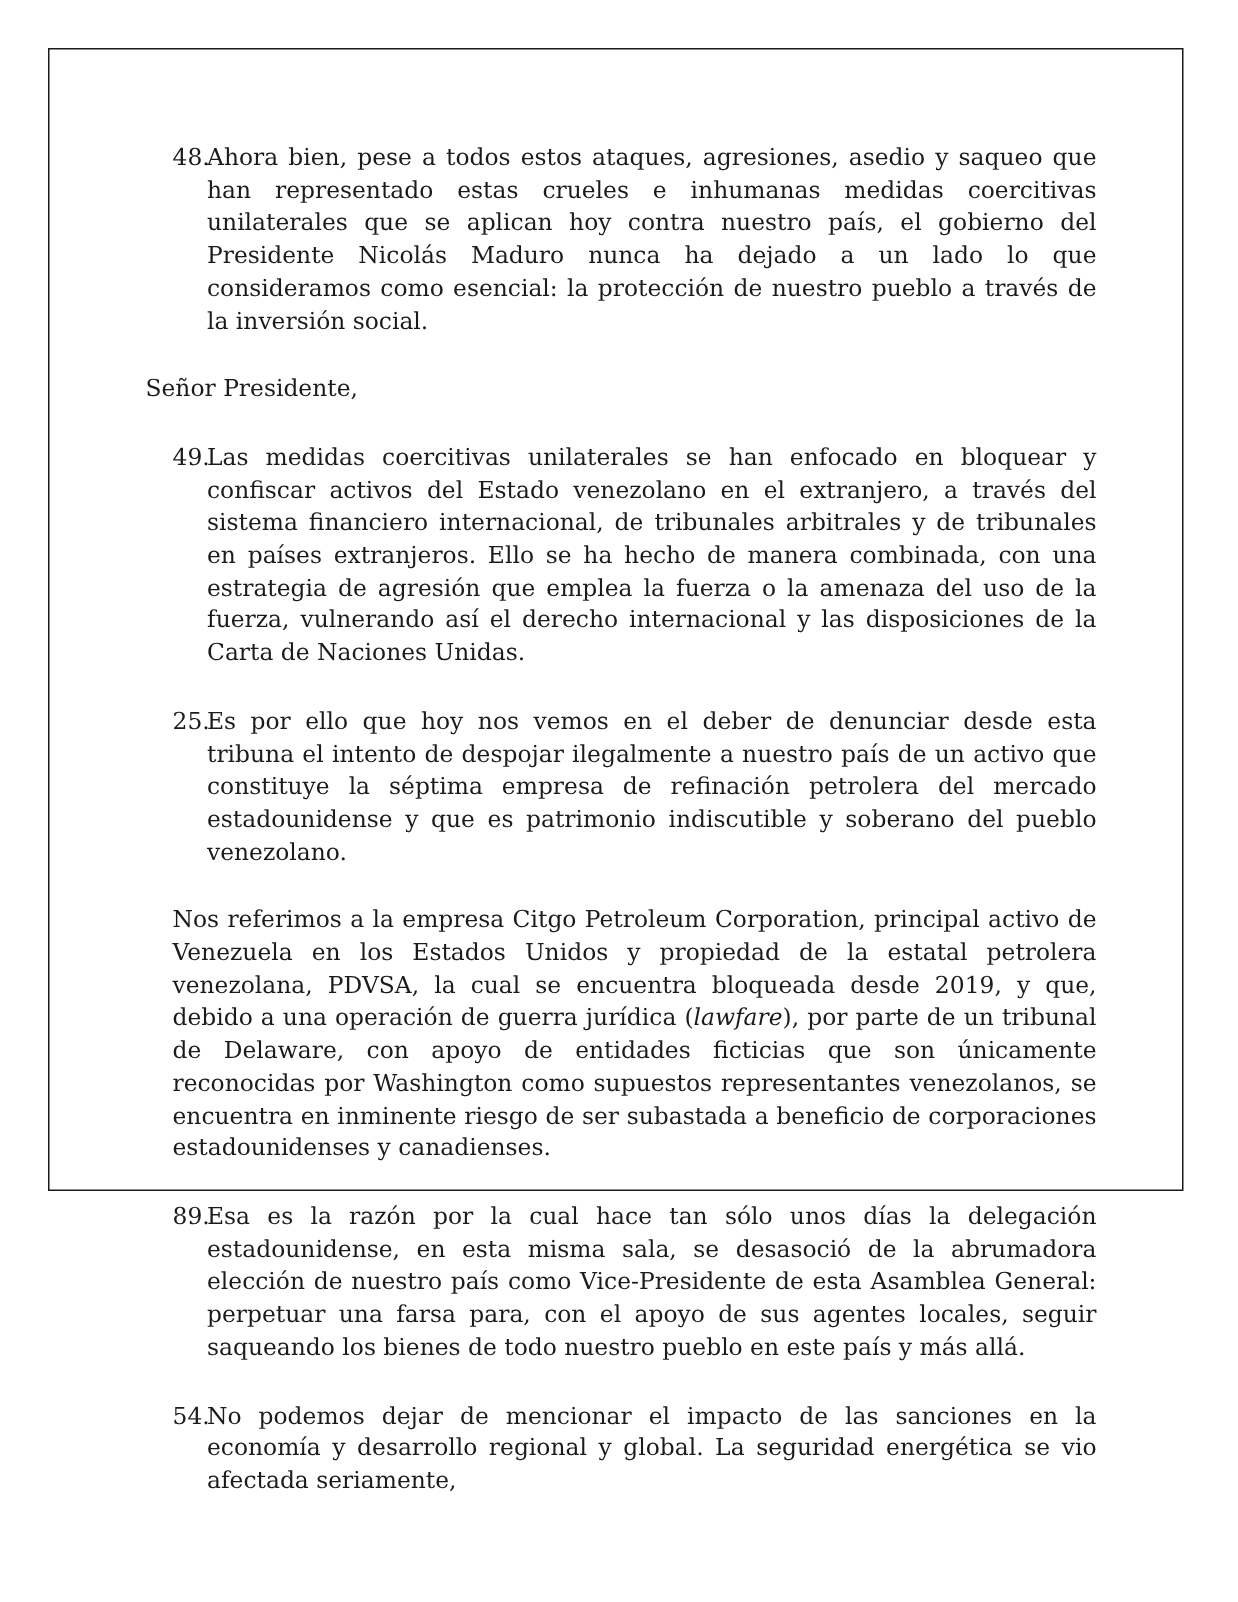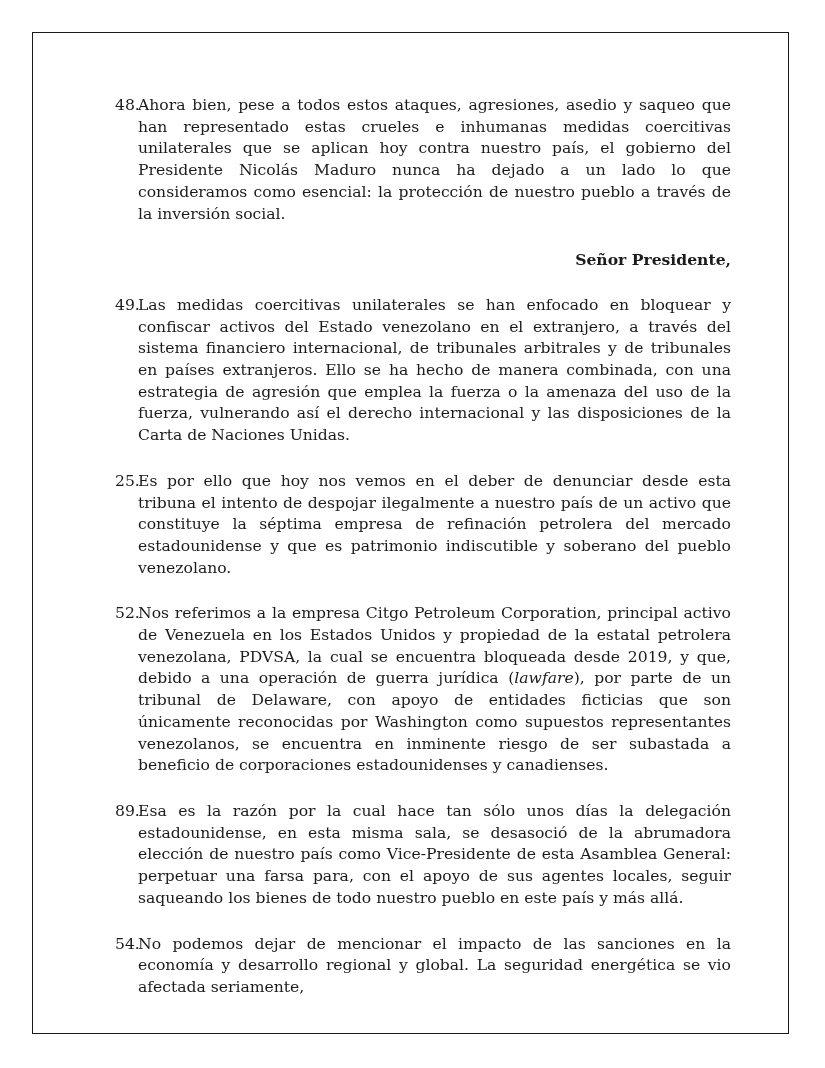--- a/index.html
+++ b/index.html
@@ -12,21 +12,21 @@
     height: 1068px;
     position: relative;
     font-family: "DejaVu Serif", "Liberation Serif", serif;
     color: #1b1b1b;
   }
   .page-frame {
     position: absolute;
     left: 32px;
     top: 32px;
     width: 757px;
-    height: 1002px;
+    height: 762px;
     border: 1.5px solid #1a1a1a;
     background: #ffffff;
     box-sizing: border-box;
   }
   .content {
     position: absolute;
     left: 64px;
     right: 57px;
     top: 62px;
     font-size: 15.6px;
@@ -40,23 +40,22 @@
     flex: 0 0 23px;
     width: 23px;
   }
   .para-text {
     flex: 1;
     text-align: justify;
   }
   .para-text em {
   }
   .salutation {
-    font-weight: bold;
+    font-weight: normal;
     margin: 0 0 24px 0;
-    text-align: right;
   }
 </style>
 </head>
 <body style="color: rgb(27, 27, 27); background: rgb(255, 255, 255);">
 
 <div class="page-frame" style="border-color: rgb(26, 26, 26);">
   <div class="content">
       <div class="para-item">
         <span class="para-num">48.</span>
         <div class="para-text"><span>Ahora bien, pese a todos estos ataques, agresiones, asedio y saqueo que han representado estas crueles e inhumanas medidas coercitivas unilaterales que se aplican hoy contra nuestro país, el gobierno del Presidente Nicolás Maduro nunca ha dejado a un lado lo que consideramos como esencial: la protección de nuestro pueblo a través de la inversión social.</span></div>
@@ -64,21 +63,20 @@
       <p class="salutation">Señor Presidente,</p>
       <div class="para-item">
         <span class="para-num">49.</span>
         <div class="para-text"><span>Las medidas coercitivas unilaterales se han enfocado en bloquear y confiscar activos del Estado venezolano en el extranjero, a través del sistema financiero internacional, de tribunales arbitrales y de tribunales en países extranjeros. Ello se ha hecho de manera combinada, con una estrategia de agresión que emplea la fuerza o la amenaza del uso de la fuerza, vulnerando así el derecho internacional y las disposiciones de la Carta de Naciones Unidas.</span></div>
       </div>
       <div class="para-item">
         <span class="para-num">25.</span>
         <div class="para-text"><span>Es por ello que hoy nos vemos en el deber de denunciar desde esta tribuna el intento de despojar ilegalmente a nuestro país de un activo que constituye la séptima empresa de refinación petrolera del mercado estadounidense y que es patrimonio indiscutible y soberano del pueblo venezolano.</span></div>
       </div>
       <div class="para-item">
-        <span class="para-num">52.</span>
         <div class="para-text"><span>Nos referimos a la empresa Citgo Petroleum Corporation, principal activo de Venezuela en los Estados Unidos y propiedad de la estatal petrolera venezolana, PDVSA, la cual se encuentra bloqueada desde 2019, y que, debido a una operación de guerra jurídica (</span><em>lawfare</em><span>), por parte de un tribunal de Delaware, con apoyo de entidades ficticias que son únicamente reconocidas por Washington como supuestos representantes venezolanos, se encuentra en inminente riesgo de ser subastada a beneficio de corporaciones estadounidenses y canadienses.</span></div>
       </div>
       <div class="para-item">
         <span class="para-num">89.</span>
         <div class="para-text"><span>Esa es la razón por la cual hace tan sólo unos días la delegación estadounidense, en esta misma sala, se desasoció de la abrumadora elección de nuestro país como Vice-Presidente de esta Asamblea General: perpetuar una farsa para, con el apoyo de sus agentes locales, seguir saqueando los bienes de todo nuestro pueblo en este país y más allá.</span></div>
       </div>
       <div class="para-item">
         <span class="para-num">54.</span>
         <div class="para-text"><span>No podemos dejar de mencionar el impacto de las sanciones en la economía y desarrollo regional y global. La seguridad energética se vio afectada seriamente,</span></div>
       </div>

